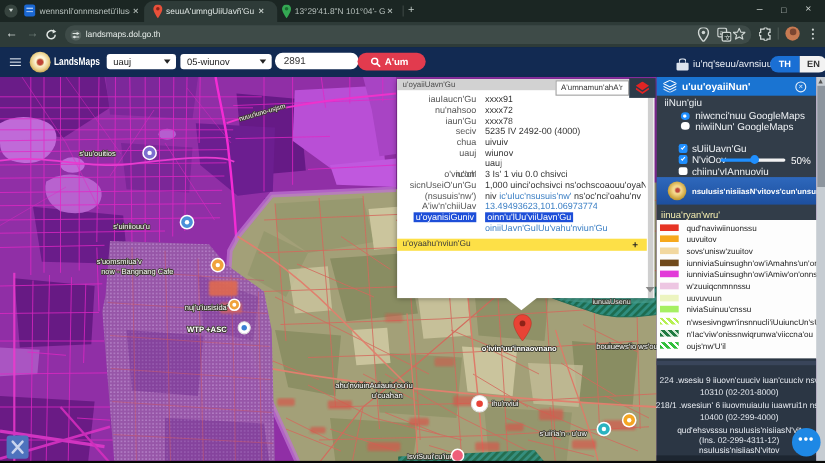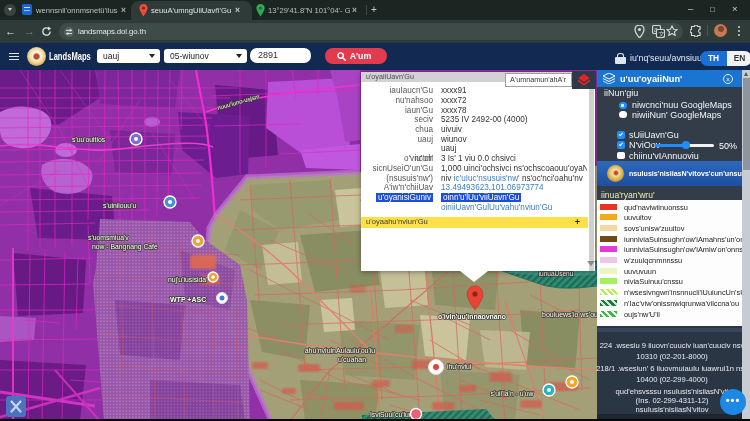--- a/index.html
+++ b/index.html
@@ -98,21 +98,21 @@
 </div>
 
 <div id="navbar"></div>
 <div>
   <div class="abs" style="left:9px;top:52.5px;width:10px;height:1.3px;background:#dfe6ef;box-shadow:0 3px 0 #dfe6ef,0 6px 0 #dfe6ef;"></div>
   <div class="abs" style="left:27px;top:47px;width:19px;height:19px;border-radius:50%;background:radial-gradient(circle at 50% 45%,#fdf3d8 0 30%,#ecd28c 55%,#b08a2e 85%,#7d5f1a 100%);"></div>
   <div class="abs" style="left:33px;top:52.5px;width:7px;height:7px;border-radius:50%;background:radial-gradient(circle,#c04437 0 45%,#e8cf92 75%);"></div>
   <div class="abs" style="left:49px;top:51px;color:#fff;font-size:10px;font-weight:bold;transform:scaleX(0.76);transform-origin:0 0;">LandsMaps</div>
   <div class="nsel" style="left:97px;width:63px;">uauj<span class="caret"></span></div>
   <div class="nsel" style="left:164px;width:83px;">05-wiunov<span class="caret"></span></div>
-  <div class="abs" style="left:250px;top:48px;width:61px;height:15px;background:#fff;border-radius:7px;font-size:9px;color:#333;line-height:15px;padding-left:8px;">2891</div>
+  <div class="abs" style="left:250px;top:48px;width:76px;height:15px;background:#fff;border-radius:7px;font-size:9px;color:#333;line-height:15px;padding-left:8px;">2891</div>
   <div class="abs" style="left:325px;top:47.5px;width:62px;height:16px;background:#e23b4e;border-radius:8px;color:#fff;font-size:8.8px;font-weight:bold;text-align:center;line-height:16px;"><span style="margin-left:9px;">A'um</span></div>
   <svg class="abs" style="left:337px;top:51.5px;" width="9" height="9" viewBox="0 0 9 9">
         <circle cx="3.6" cy="3.6" r="2.7" fill="none" stroke="#fff" stroke-width="1.4"></circle>
         <path d="M5.7 5.7 L8.3 8.3" stroke="#fff" stroke-width="1.5" stroke-linecap="round"></path>
       </svg>
   <div class="abs" style="left:617px;top:53px;width:7px;height:6px;border:1px solid #dde4ee;border-bottom:none;border-radius:3px 3px 0 0;"></div>
   <div class="abs" style="left:615px;top:57px;width:11px;height:7px;background:#dde4ee;border-radius:1px;"></div>
   <div class="abs" style="left:630px;top:52.5px;color:#e8edf4;font-size:8.8px;">iu'nq'seuu/avnsiuu</div>
   <div class="abs" style="left:700px;top:51px;width:27px;height:15px;background:#1a6fd4;border-radius:7.5px 0 0 7.5px;color:#fff;font-size:8.4px;font-weight:bold;text-align:center;line-height:15px;">TH</div>
   <div class="abs" style="left:727px;top:51px;width:25px;height:15px;background:#f2f2f2;border-radius:0 7.5px 7.5px 0;color:#333;font-size:8.4px;font-weight:bold;text-align:center;line-height:15px;">EN</div>

